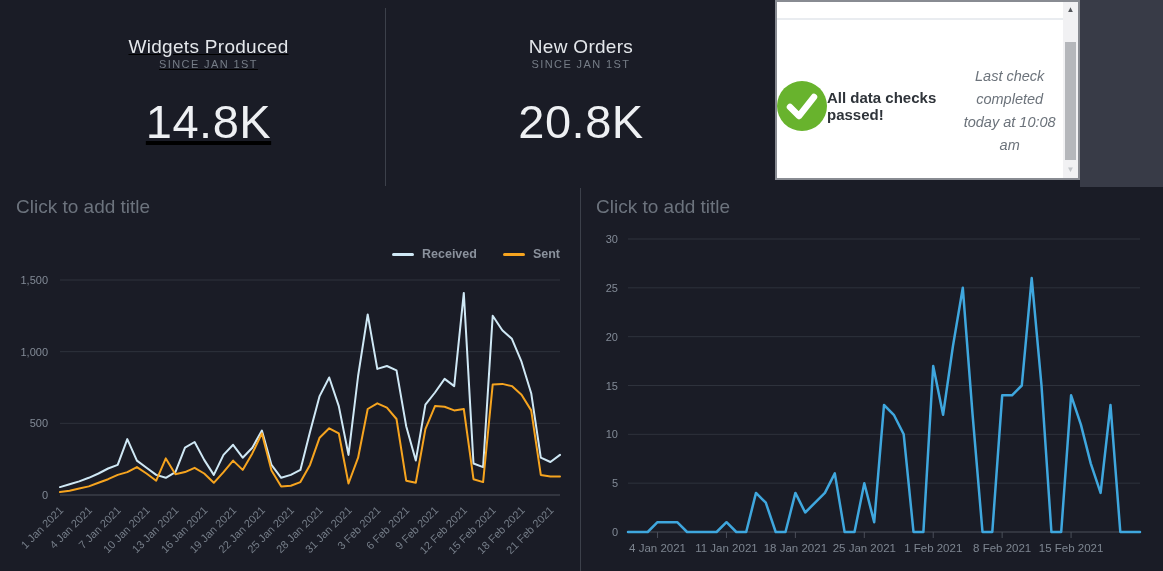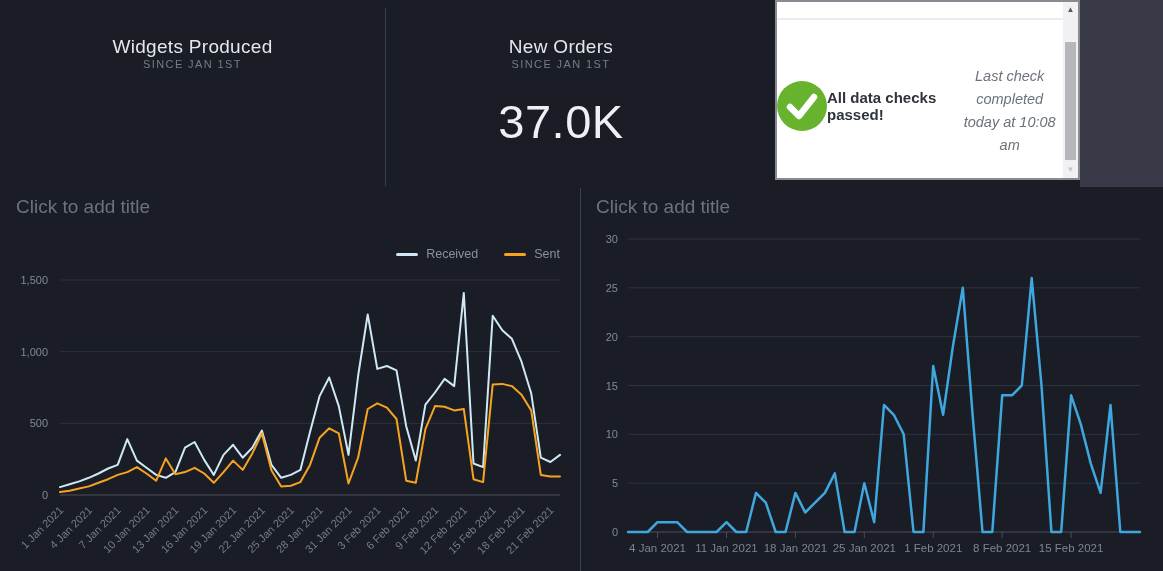--- a/index.html
+++ b/index.html
@@ -8,21 +8,21 @@
          font-family:"Liberation Sans","DejaVu Sans",sans-serif;}
   
   .kpi{position:absolute;top:0;height:186px;display:flex;flex-direction:column;align-items:center;text-align:center;}
   .kpi-title{margin-top:36px;font-size:19px;color:#e4e7eb;letter-spacing:.3px;}
   .kpi-sub{font-size:11px;color:#767d87;letter-spacing:1.4px;}
   .kpi-value{margin-top:24px;font-size:47px;font-weight:300;color:#eef0f3;letter-spacing:.5px;}
   .vdiv{position:absolute;width:1px;background:#3c404a;}
   
   .chart-widget{position:absolute;top:180px;height:386px;}
   .chart-title{position:absolute;left:16px;top:16px;font-size:19px;color:#6c737d;cursor:text;}
-  .legend{position:absolute;top:67px;left:0;width:560px;display:flex;justify-content:flex-end;gap:26px;align-items:center;}
+  .legend{position:absolute;top:67px;left:0;width:560px;display:flex;justify-content:flex-end;gap:26px;align-items:center;font-weight:bold;}
   .legend-item{display:flex;align-items:center;gap:8px;}
   .swatch{width:22px;height:3px;border-radius:2px;}
   .legend-label{font-size:12.5px;color:#8a919c;}
   svg text{font-family:"Liberation Sans","DejaVu Sans",sans-serif;}
   
   .gray-corner{position:absolute;left:1080px;top:0;width:83px;height:187px;background:#383b47;}
   .popup{position:absolute;left:775px;top:0;width:305px;height:180px;background:#ffffff;
          border:2px solid #888b92;}
   .popup-topbar{position:absolute;left:0;top:0;right:15px;height:18px;background:#fff;border-bottom:2px solid #e9ecf0;}
   .popup-body{position:absolute;left:0;top:20px;right:15px;bottom:0;display:flex;flex-direction:row;align-items:center;}
@@ -34,29 +34,30 @@
   .sb-arrow{position:absolute;left:0;width:15px;height:16px;font-size:8px;text-align:center;line-height:16px;}
   .sb-up{top:0;color:#53565b;}
   .sb-down{bottom:0;color:#c2c5c9;}
   .sb-thumb{position:absolute;left:2px;top:40px;width:11px;height:118px;background:#b5b7bb;}
 </style>
 </head>
 <body>
 
 <div class="stage">
 
-  <section class="kpi" style="left:0;width:385px;">
+  <section class="kpi" style="left:16px;width:385px;text-decoration:underline;">
     <div class="kpi-title">Widgets Produced</div>
     <div class="kpi-sub">SINCE JAN 1ST</div>
+    <div class="kpi-value">14.8K</div>
   </section>
 
-  <section class="kpi" style="left:365px;width:392px;">
+  <section class="kpi" style="left:385px;width:392px;">
     <div class="kpi-title">New Orders</div>
     <div class="kpi-sub">SINCE JAN 1ST</div>
-    <div class="kpi-value">37.0K</div>
+    <div class="kpi-value">20.8K</div>
   </section>
 
   <div class="vdiv" style="left:385px;top:8px;height:178px;"></div>
   <div class="vdiv" style="left:580px;top:188px;height:383px;"></div>
 
   <section class="chart-widget" style="left:0;width:580px;">
     <div class="chart-title">Click to add title</div>
     <div class="legend">
       <div class="legend-item">
         <span class="swatch" id="swatch-0" style="background: rgb(207, 232, 245);"></span>

